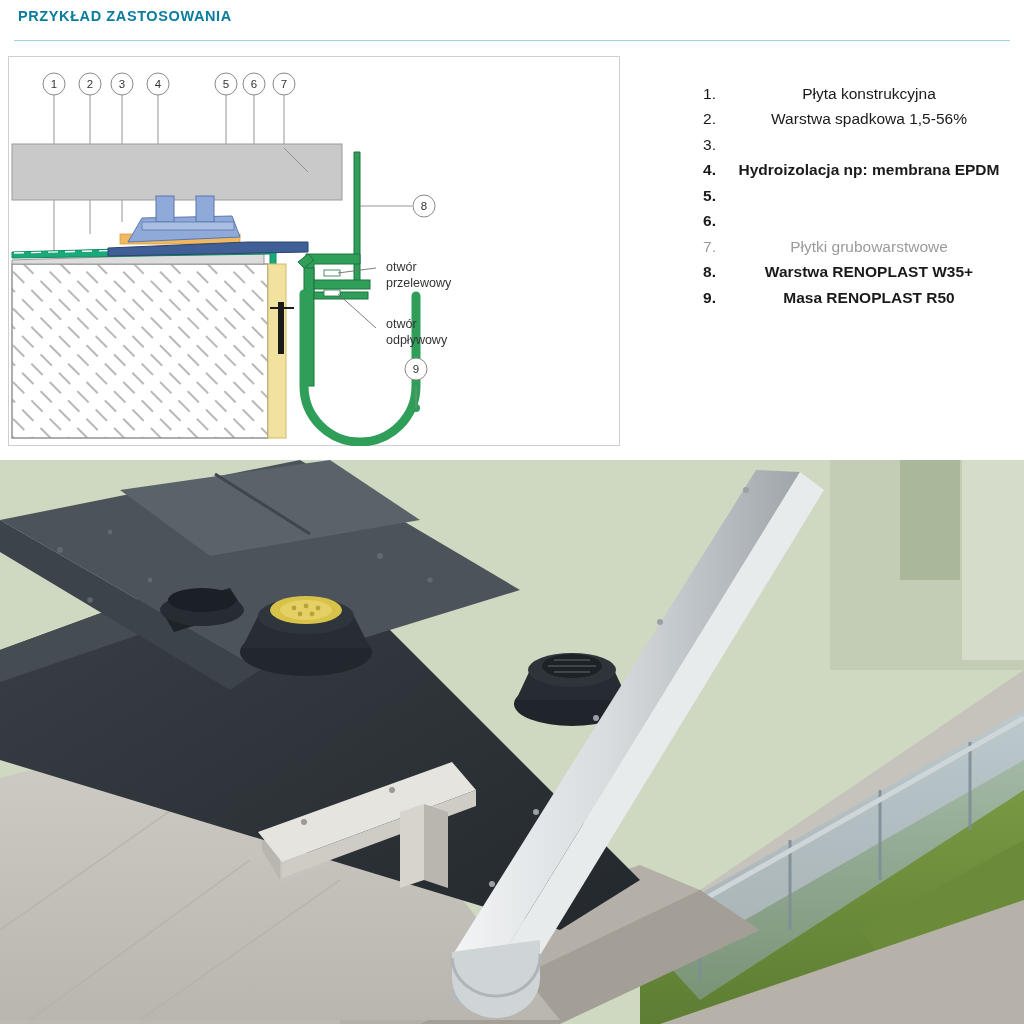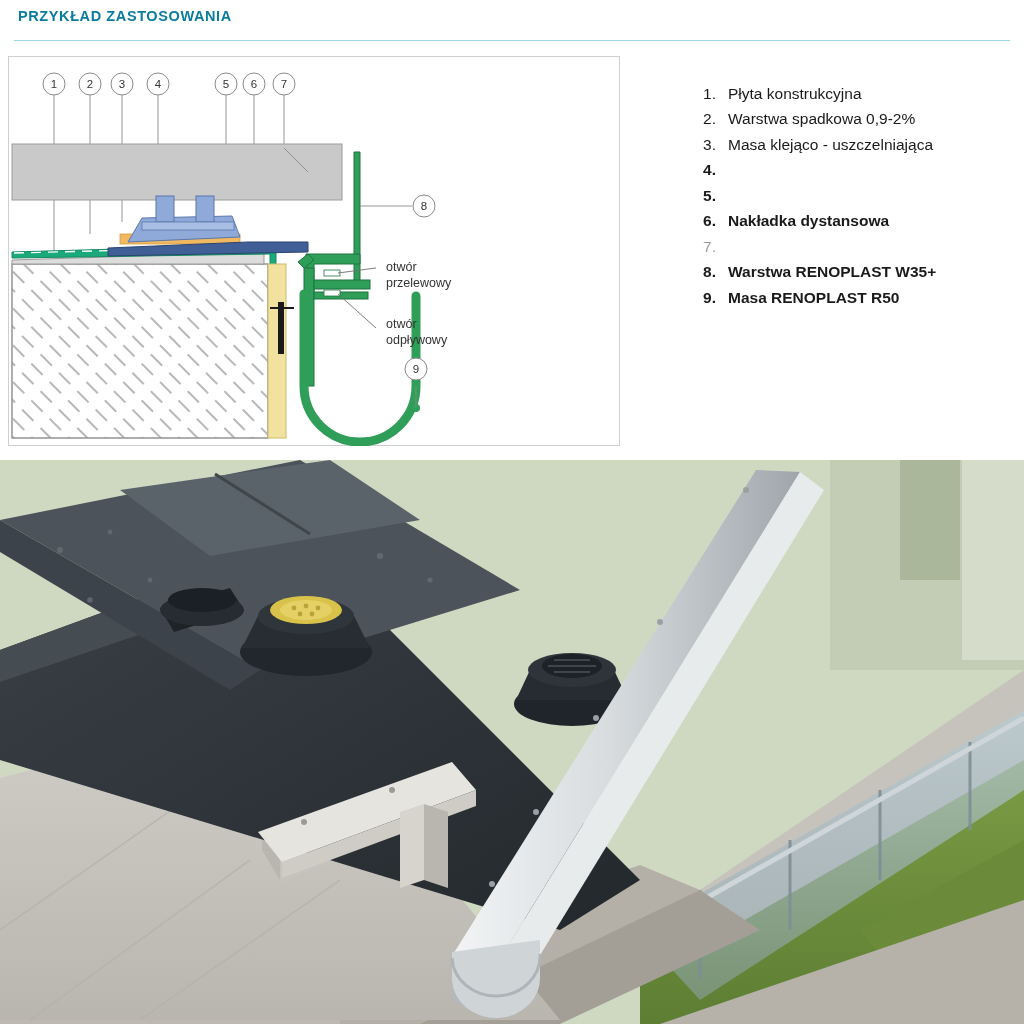--- a/index.html
+++ b/index.html
@@ -79,21 +79,21 @@
     color: #1a1a1a;
     line-height: 1.32;
   }
   .legend-num {
     width: 26px;
     flex: 0 0 26px;
     text-align: right;
     padding-right: 12px;
     font-weight: normal;
   }
-  .legend-text { flex: 1 1 auto; }
+  .legend-text { flex: 1 1 auto; text-align: center; }
   .legend-item.bold .legend-num,
   .legend-item.bold .legend-text { font-weight: bold; }
   .legend-item.muted .legend-num,
   .legend-item.muted .legend-text { color: #9b9b9b; font-weight: normal; }
 
   
   .photo {
     position: absolute;
     left: 0;
     top: 460px;
@@ -222,38 +222,38 @@
       </svg>
     </div>
 
     <div class="legend">
       <div class="legend-item">
         <span class="legend-num">1.</span>
         <span class="legend-text">Płyta konstrukcyjna</span>
       </div>
       <div class="legend-item">
         <span class="legend-num">2.</span>
-        <span class="legend-text">Warstwa spadkowa 0,9-2%</span>
+        <span class="legend-text">Warstwa spadkowa 1,5-56%</span>
       </div>
       <div class="legend-item">
         <span class="legend-num">3.</span>
-        <span class="legend-text">Masa klejąco - uszczelniająca</span>
       </div>
       <div class="legend-item bold">
         <span class="legend-num">4.</span>
+        <span class="legend-text">Hydroizolacja np: membrana EPDM</span>
       </div>
       <div class="legend-item bold">
         <span class="legend-num">5.</span>
       </div>
       <div class="legend-item bold">
         <span class="legend-num">6.</span>
-        <span class="legend-text">Nakładka dystansowa</span>
       </div>
       <div class="legend-item muted">
         <span class="legend-num">7.</span>
+        <span class="legend-text">Płytki grubowarstwowe</span>
       </div>
       <div class="legend-item bold">
         <span class="legend-num">8.</span>
         <span class="legend-text">Warstwa RENOPLAST W35+</span>
       </div>
       <div class="legend-item bold">
         <span class="legend-num">9.</span>
         <span class="legend-text">Masa RENOPLAST R50</span>
       </div>
     </div>

